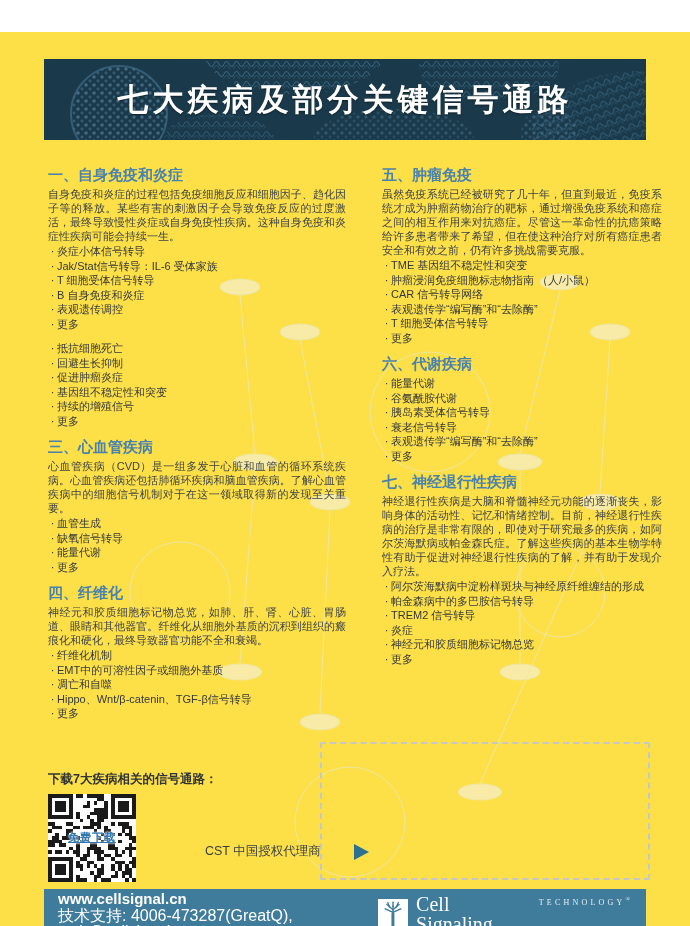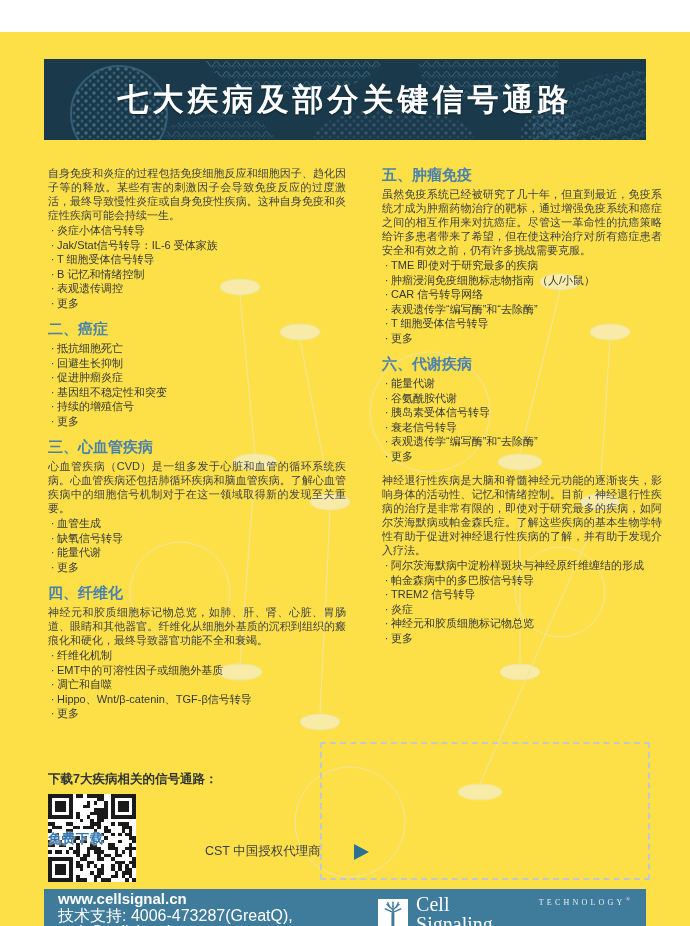--- a/index.html
+++ b/index.html
@@ -37,23 +37,24 @@
     font-size:11px;line-height:14.5px;color:#33383c;display:flex;
   }
   .section li .marker{width:9px;flex:0 0 9px;text-align:center;color:#33383c;}
 
   
   .download{position:absolute;left:48px;top:739px;width:260px;}
   .download-label{font-size:12.5px;font-weight:bold;color:#2f3439;margin-bottom:6px;}
   .qr-wrap{position:relative;width:88px;height:88px;}
   .qr-wrap svg{display:block;width:88px;height:88px;}
   .qr-overlay{
-    position:absolute;left:0;right:0;top:36px;text-align:left;
-    font-size:13px;font-weight:bold;color:#2f77b3;letter-spacing:1px;
+    position:absolute;left:0;right:0;top:36px;text-align:center;
+    font-size:11px;font-weight:bold;color:#2f77b3;letter-spacing:1px;
     text-shadow:0 0 2px #fff,0 0 2px #fff;
+    text-decoration:underline;
   }
 
   
   .distributor{
     position:absolute;top:811px;left:205px;display:flex;align-items:center;
     font-size:12.5px;color:#3a3f44;white-space:nowrap;gap:28px;
   }
   .arrow{
     width:0;height:0;margin-left:5px;
     border-top:8px solid transparent;border-bottom:8px solid transparent;
@@ -145,50 +146,50 @@
       <ellipse cx="175" cy="80" rx="55" ry="25" fill="url(#mesh)" opacity=".6"></ellipse>
       <circle cx="505" cy="75" r="28" fill="url(#dots)" opacity=".6"></circle>
       <rect width="602" height="81" fill="#163444" opacity=".25"></rect>
     </svg>
     <h1>七大疾病及部分关键信号通路</h1>
   </header>
 
   <main>
     <div class="col col-left" id="col-left">
         <section class="section">
+          <h2>一、自身免疫和炎症</h2>
           <p>自身免疫和炎症的过程包括免疫细胞反应和细胞因子、趋化因子等的释放。某些有害的刺激因子会导致免疫反应的过度激活，最终导致慢性炎症或自身免疫性疾病。这种自身免疫和炎症性疾病可能会持续一生。</p>
           <ul>
             <li>
               <span class="marker">·</span>
               <span>炎症小体信号转导</span>
             </li>
             <li>
               <span class="marker">·</span>
               <span>Jak/Stat信号转导：IL-6 受体家族</span>
             </li>
             <li>
               <span class="marker">·</span>
               <span>T 细胞受体信号转导</span>
             </li>
             <li>
               <span class="marker">·</span>
-              <span>B 记忆和情绪控制</span>
+              <span>B 自身免疫和炎症</span>
             </li>
             <li>
               <span class="marker">·</span>
               <span>表观遗传调控</span>
             </li>
             <li>
               <span class="marker">·</span>
               <span>更多</span>
             </li>
           </ul>
         </section>
         <section class="section">
-          <h2>二、癌症</h2>
           <ul>
             <li>
               <span class="marker">·</span>
               <span>抵抗细胞死亡</span>
             </li>
             <li>
               <span class="marker">·</span>
               <span>回避生长抑制</span>
             </li>
             <li>
@@ -258,21 +259,21 @@
           </ul>
         </section>
       </div>
     <div class="col col-right" id="col-right">
         <section class="section">
           <h2>五、肿瘤免疫</h2>
           <p>虽然免疫系统已经被研究了几十年，但直到最近，免疫系统才成为肿瘤药物治疗的靶标，通过增强免疫系统和癌症之间的相互作用来对抗癌症。尽管这一革命性的抗癌策略给许多患者带来了希望，但在使这种治疗对所有癌症患者安全和有效之前，仍有许多挑战需要克服。</p>
           <ul>
             <li>
               <span class="marker">·</span>
-              <span>TME 即使对于研究最多的疾病</span>
+              <span>TME 基因组不稳定性和突变</span>
             </li>
             <li>
               <span class="marker">·</span>
               <span>肿瘤浸润免疫细胞标志物指南 （人/小鼠）</span>
             </li>
             <li>
               <span class="marker">·</span>
               <span>CAR 信号转导网络</span>
             </li>
             <li>
@@ -312,20 +313,21 @@
               <span class="marker">·</span>
               <span>表观遗传学“编写酶”和“去除酶”</span>
             </li>
             <li>
               <span class="marker">·</span>
               <span>更多</span>
             </li>
           </ul>
         </section>
         <section class="section">
+          <h2>七、神经退行性疾病</h2>
           <p>神经退行性疾病是大脑和脊髓神经元功能的逐渐丧失，影响身体的活动性、记忆和情绪控制。目前，神经退行性疾病的治疗是非常有限的，即使对于研究最多的疾病，如阿尔茨海默病或帕金森氏症。了解这些疾病的基本生物学特性有助于促进对神经退行性疾病的了解，并有助于发现介入疗法。</p>
           <ul>
             <li>
               <span class="marker">·</span>
               <span>阿尔茨海默病中淀粉样斑块与神经原纤维缠结的形成</span>
             </li>
             <li>
               <span class="marker">·</span>
               <span>帕金森病中的多巴胺信号转导</span>
             </li>

